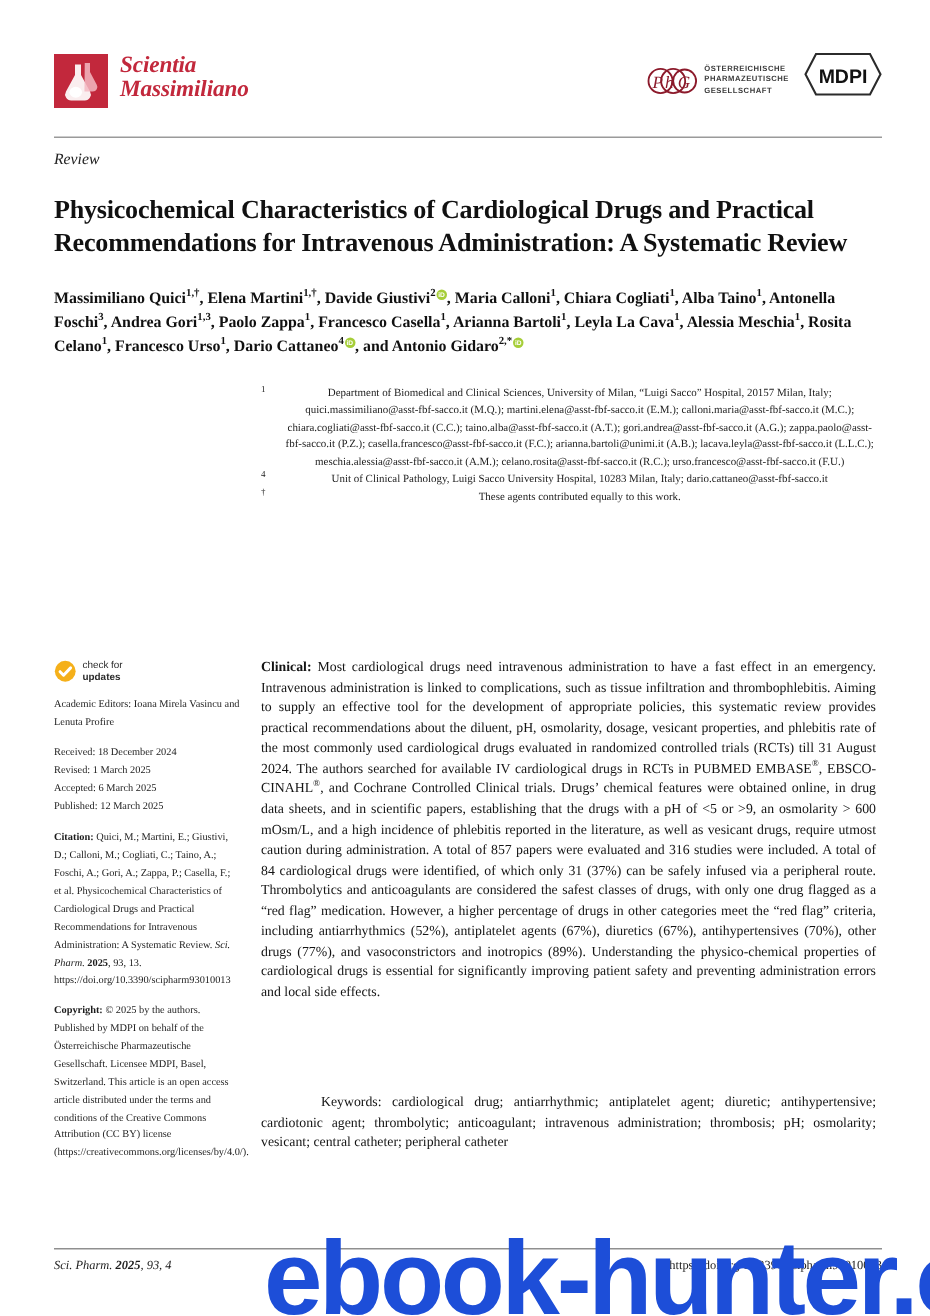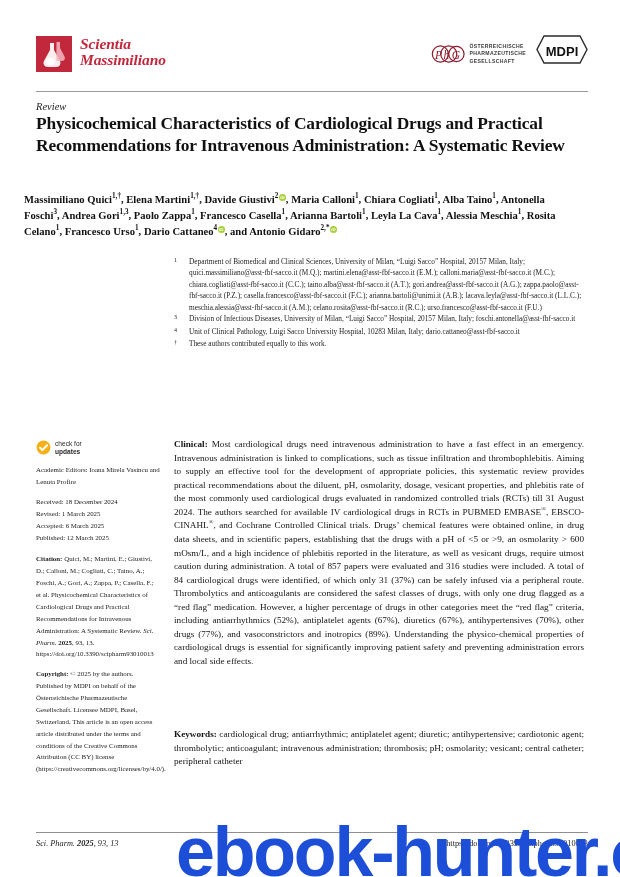--- a/index.html
+++ b/index.html
@@ -95,31 +95,31 @@
     position: absolute;
     left: 36px;
     top: 101px;
     font-style: italic;
     font-size: 10.5px;
     color: #222;
   }
   .title {
     position: absolute;
     left: 36px;
-    top: 100px;
+    top: 116px;
     width: 540px;
     font-size: 17.4px;
     font-weight: bold;
     line-height: 1.285;
     letter-spacing: -0.15px;
     color: #111;
   }
   .authors {
     position: absolute;
-    left: 24px;
+    left: 36px;
     top: 192px;
     width: 545px;
     font-size: 10.6px;
     font-weight: bold;
     line-height: 1.52;
     color: #111;
   }
   .authors sup {
     font-weight: bold;
     font-size: 7.2px;
@@ -163,21 +163,21 @@
   .aff-row {
     display: flex;
     margin-bottom: 0px;
   }
   .aff-marker {
     width: 15px;
     flex: 0 0 15px;
     text-align: left;
   }
   .aff-marker sup { font-size: 6px; }
-  .aff-body { flex: 1 1 auto; }
+  .aff-body { flex: 1 1 auto; text-align: center; }
 
   
   .sidebar {
     position: absolute;
     left: 36px;
     top: 440px;
     width: 124px;
     font-size: 6.9px;
     line-height: 1.72;
     color: #1c1c1c;
@@ -220,21 +220,21 @@
   .keywords {
     position: absolute;
     left: 174px;
     top: 728px;
     width: 410px;
     font-size: 9.2px;
     line-height: 1.475;
     text-align: justify;
     color: #141414;
   }
-  .keywords b { font-weight: bold; }
+  .keywords b { font-weight: normal; margin-left: 40px; }
 
   
   .rule-bottom {
     position: absolute;
     left: 36px;
     right: 32px;
     top: 832px;
     border-top: 1px solid #8f8f8f;
   }
   .footer {
@@ -328,30 +328,26 @@
   <h1 class="title">Physicochemical Characteristics of Cardiological Drugs and Practical Recommendations for Intravenous Administration: A Systematic Review</h1>
 
   <div class="authors"><span>Massimiliano Quici</span><sup>1,†</sup><span>, </span><span>Elena Martini</span><sup>1,†</sup><span>, </span><span>Davide Giustivi</span><sup>2</sup><span class="orcid"></span><span>, </span><span>Maria Calloni</span><sup>1</sup><span>, </span><span>Chiara Cogliati</span><sup>1</sup><span>, </span><span>Alba Taino</span><sup>1</sup><span>, </span><span>Antonella Foschi</span><sup>3</sup><span>, </span><span>Andrea Gori</span><sup>1,3</sup><span>, </span><span>Paolo Zappa</span><sup>1</sup><span>, </span><span>Francesco Casella</span><sup>1</sup><span>, </span><span>Arianna Bartoli</span><sup>1</sup><span>, </span><span>Leyla La Cava</span><sup>1</sup><span>, </span><span>Alessia Meschia</span><sup>1</sup><span>, </span><span>Rosita Celano</span><sup>1</sup><span>, </span><span>Francesco Urso</span><sup>1</sup><span>, </span><span>Dario Cattaneo</span><sup>4</sup><span class="orcid"></span><span>,</span><span> and </span><span>Antonio Gidaro</span><sup>2,*</sup><span class="orcid"></span></div>
 
   <div class="affiliations">
       <div class="aff-row">
         <div class="aff-marker"><sup>1</sup></div>
         <div class="aff-body">Department of Biomedical and Clinical Sciences, University of Milan, “Luigi Sacco” Hospital, 20157 Milan, Italy; quici.massimiliano@asst-fbf-sacco.it (M.Q.); martini.elena@asst-fbf-sacco.it (E.M.); calloni.maria@asst-fbf-sacco.it (M.C.); chiara.cogliati@asst-fbf-sacco.it (C.C.); taino.alba@asst-fbf-sacco.it (A.T.); gori.andrea@asst-fbf-sacco.it (A.G.); zappa.paolo@asst-fbf-sacco.it (P.Z.); casella.francesco@asst-fbf-sacco.it (F.C.); arianna.bartoli@unimi.it (A.B.); lacava.leyla@asst-fbf-sacco.it (L.L.C.); meschia.alessia@asst-fbf-sacco.it (A.M.); celano.rosita@asst-fbf-sacco.it (R.C.); urso.francesco@asst-fbf-sacco.it (F.U.)</div>
       </div>
       <div class="aff-row">
-        <div class="aff-marker"><sup>3</sup></div>
-        <div class="aff-body">Division of Infectious Diseases, University of Milan, “Luigi Sacco” Hospital, 20157 Milan, Italy; foschi.antonella@asst-fbf-sacco.it</div>
-      </div>
-      <div class="aff-row">
         <div class="aff-marker"><sup>4</sup></div>
         <div class="aff-body">Unit of Clinical Pathology, Luigi Sacco University Hospital, 10283 Milan, Italy; dario.cattaneo@asst-fbf-sacco.it</div>
       </div>
       <div class="aff-row">
         <div class="aff-marker"><sup>†</sup></div>
-        <div class="aff-body">These authors contributed equally to this work.</div>
+        <div class="aff-body">These agents contributed equally to this work.</div>
       </div>
     </div>
 
   <div class="sidebar">
     <div class="cfu">
       <svg class="cfu-badge" viewBox="0 0 16 16" aria-hidden="true">
         <circle cx="8" cy="8" r="7.4" fill="#f5b01a"></circle>
         <path d="M4.3 8.3 l2.5 2.5 l5 -5.2" fill="none" stroke="#ffffff" stroke-width="2.1" stroke-linecap="round" stroke-linejoin="round"></path>
       </svg>
       <div class="cfu-text">
@@ -393,20 +389,20 @@
 
   <div class="keywords">
     <b>Keywords:</b>
     <span>cardiological drug; antiarrhythmic; antiplatelet agent; diuretic; antihypertensive; cardiotonic agent; thrombolytic; anticoagulant; intravenous administration; thrombosis; pH; osmolarity; vesicant; central catheter; peripheral catheter</span>
   </div>
 
   <div class="rule-bottom"></div>
   <div class="footer">
     <div class="footer-left">
       <span>Sci. Pharm.</span>
-      <b>2025</b><span>, 93, 13</span>
+      <b>2025</b><span>, 93, 4</span>
     </div>
     <div class="footer-right">https://doi.org/10.3390/scipharm93010013</div>
   </div>
 
   <div class="watermark">ebook-hunter.org</div>
 
 </div>
 
 </body></html>

